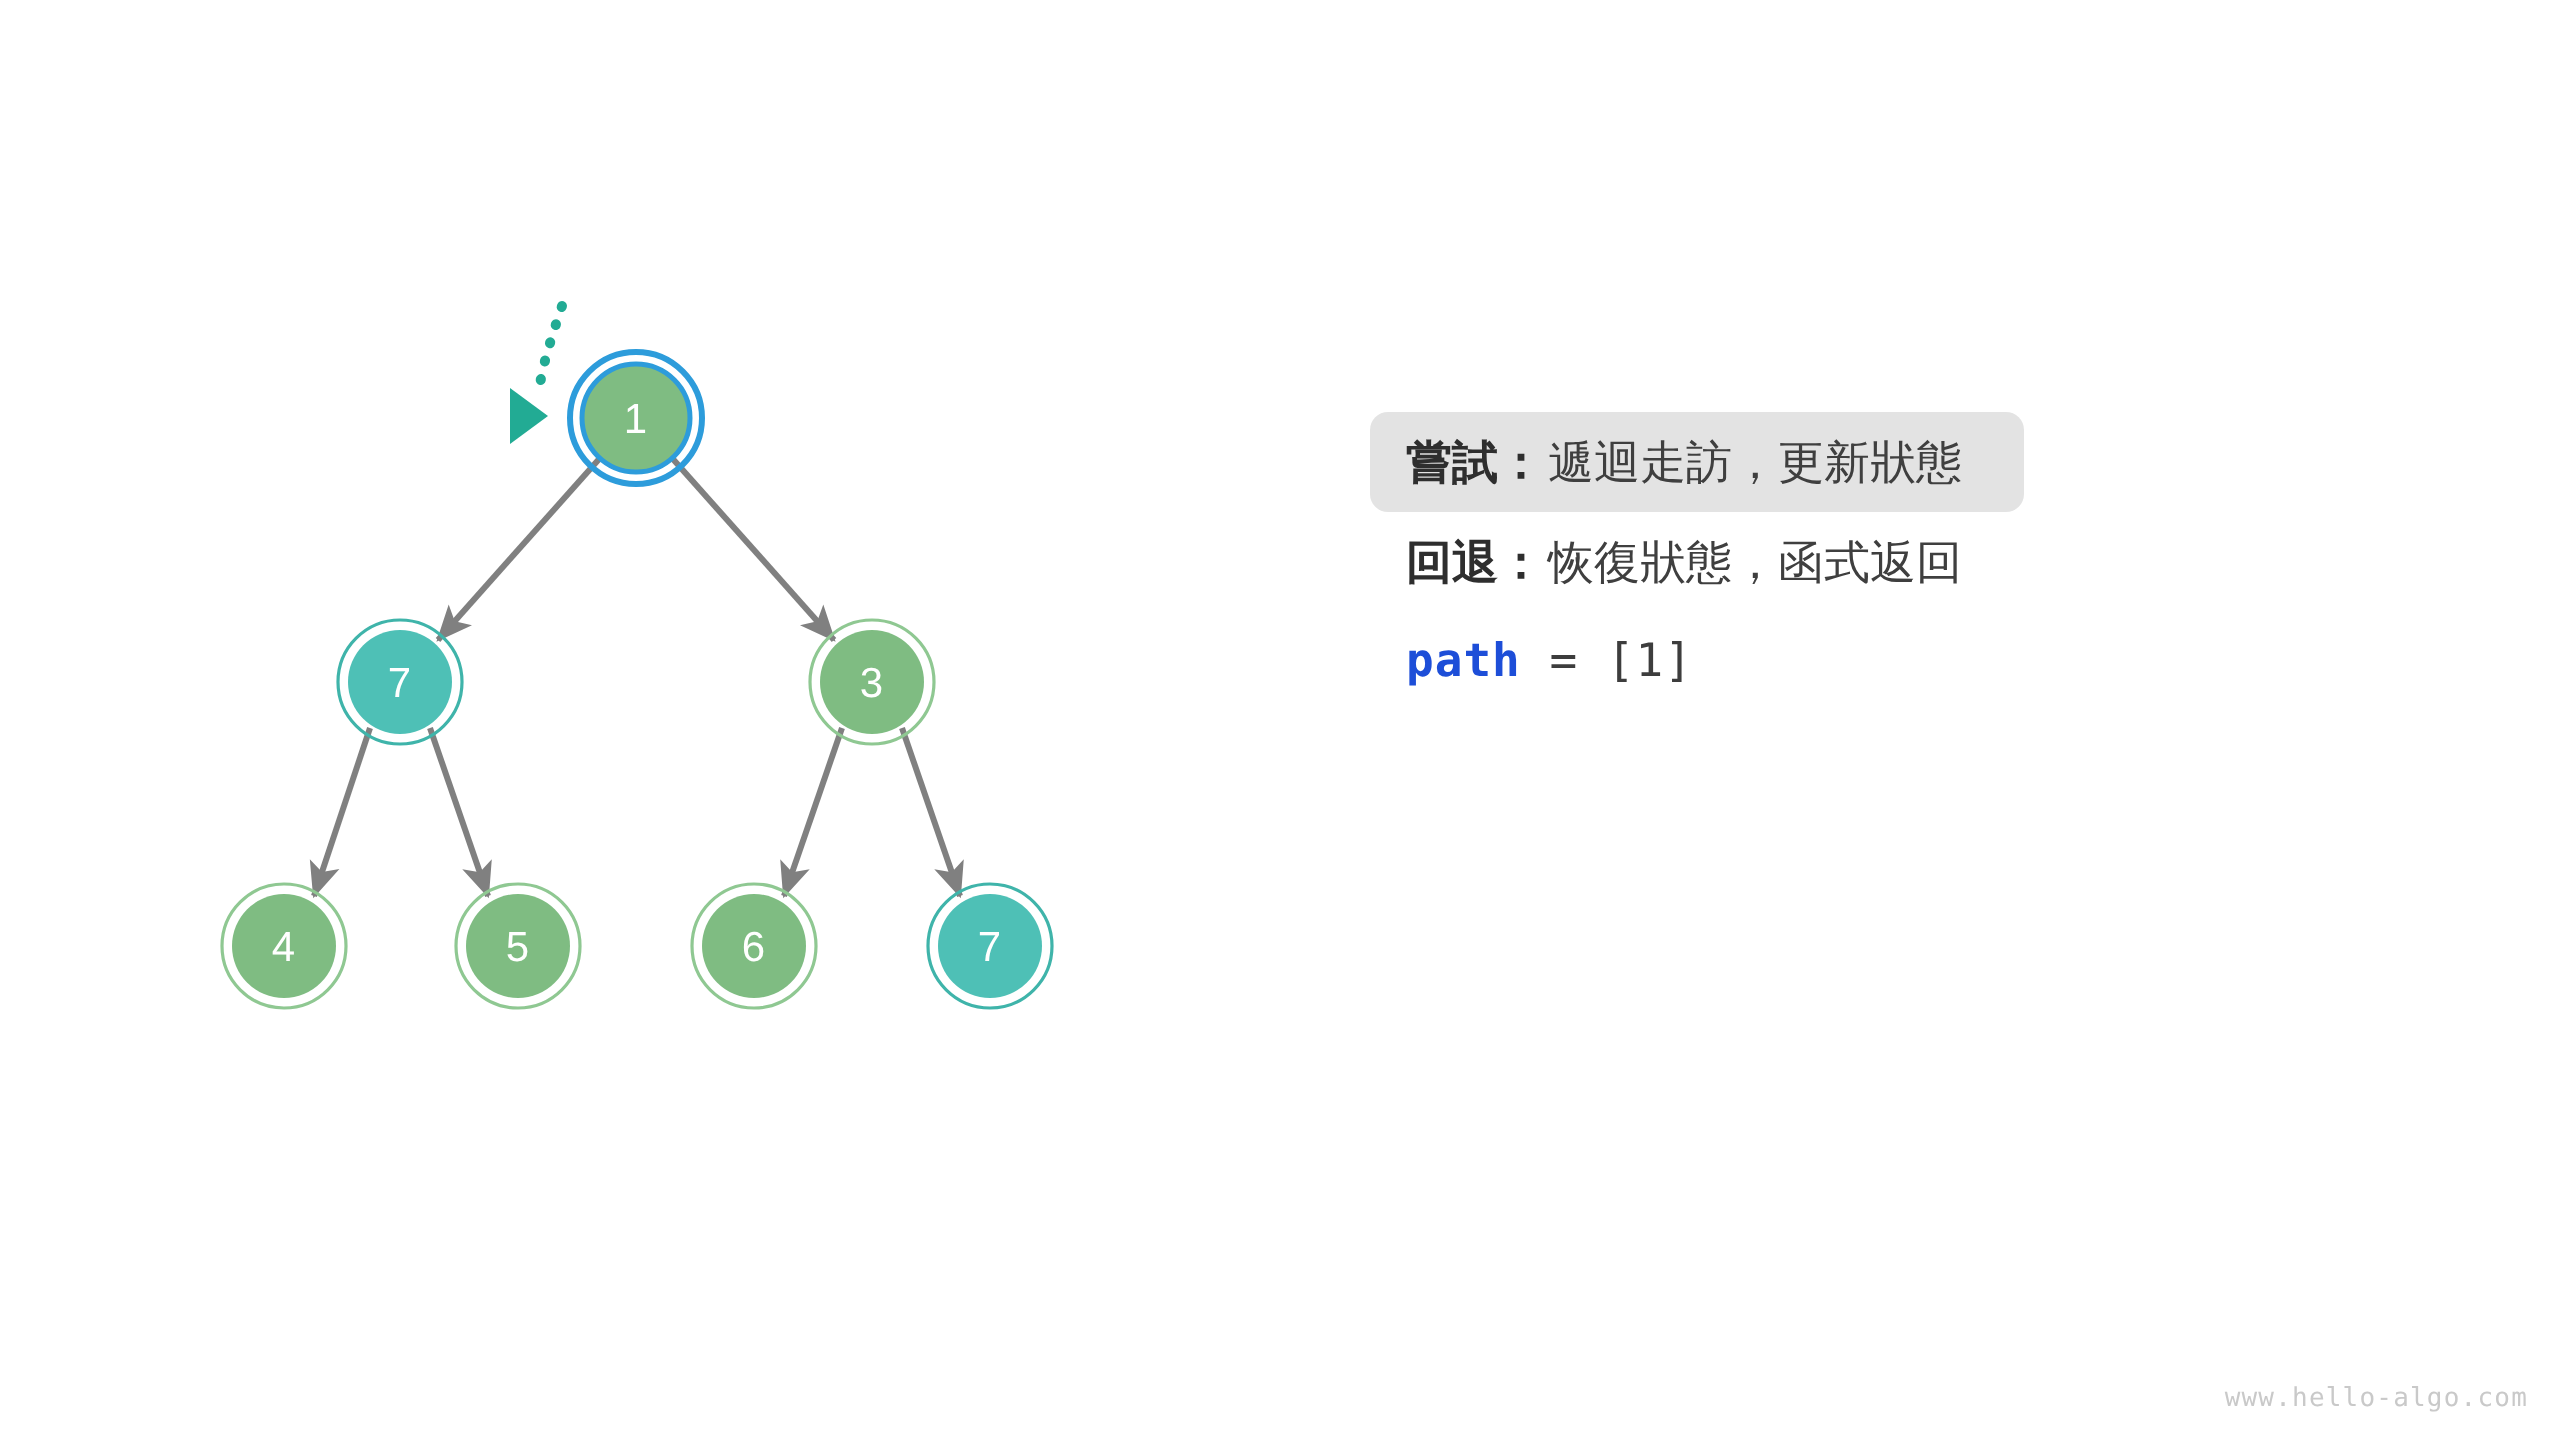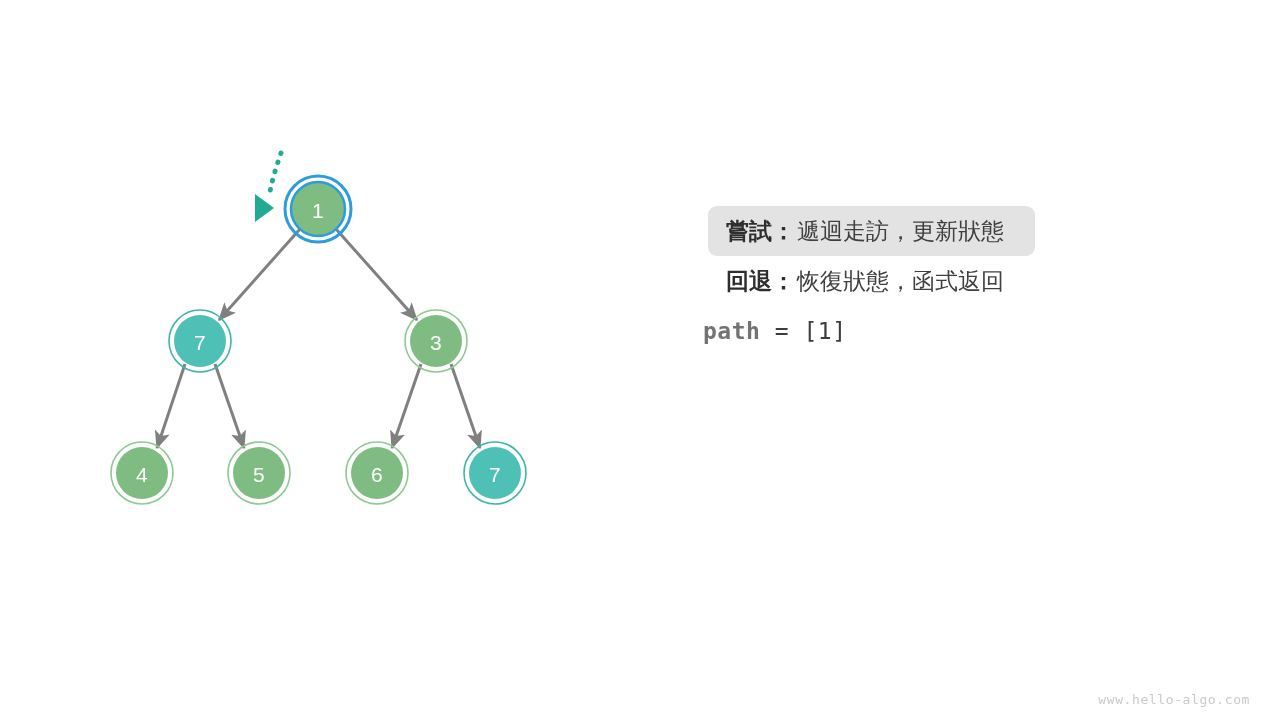--- a/index.html
+++ b/index.html
@@ -57,21 +57,20 @@
     line-height: 1.0;
     white-space: nowrap;
     display: block;
   }
   .cn-row {
     height: 50px;
     display: flex;
     align-items: center;
     padding-left: 18px;
     box-sizing: border-box;
-    margin-left: 23px;
   }
   .cn-row.highlight {
     background: #e3e3e3;
     border-radius: 9px;
     width: 327px;
   }
   .cn-key {
     font-weight: bold;
     color: #2e2e2e;
     margin-right: 2px;
@@ -87,21 +86,21 @@
     padding-left: 18px;
     box-sizing: border-box;
     font-family: "DejaVu Sans Mono", "Liberation Mono", monospace;
     font-size: 23px;
     white-space: pre;
   }
   .code-var {
     font-weight: bold;
     letter-spacing: 0.5px;
   }
-  .var-path { color: #737373; text-align: right; }
+  .var-path { color: #1d4ed8; text-align: right; }
   .var-res  { color: #2a9d8f; }
   .code-rest {
     color: #3d3d3d;
     letter-spacing: 0.5px;
   }
   .spacer-row { height: 50px; }
 
   
   #step-badge {
     position: absolute;
@@ -119,21 +118,21 @@
     font-size: 23px;
     font-weight: bold;
     color: #9a9a9a;
     letter-spacing: 1px;
     box-sizing: border-box;
   }
 
   
   #watermark {
     position: absolute;
-    right: 30px;
+    right: 16px;
     bottom: 13px;
     font-family: "DejaVu Sans Mono", "Liberation Mono", monospace;
     font-size: 13px;
     color: #c9c9c9;
     letter-spacing: 0.6px;
   }
 </style>
 </head>
 <body>
 

